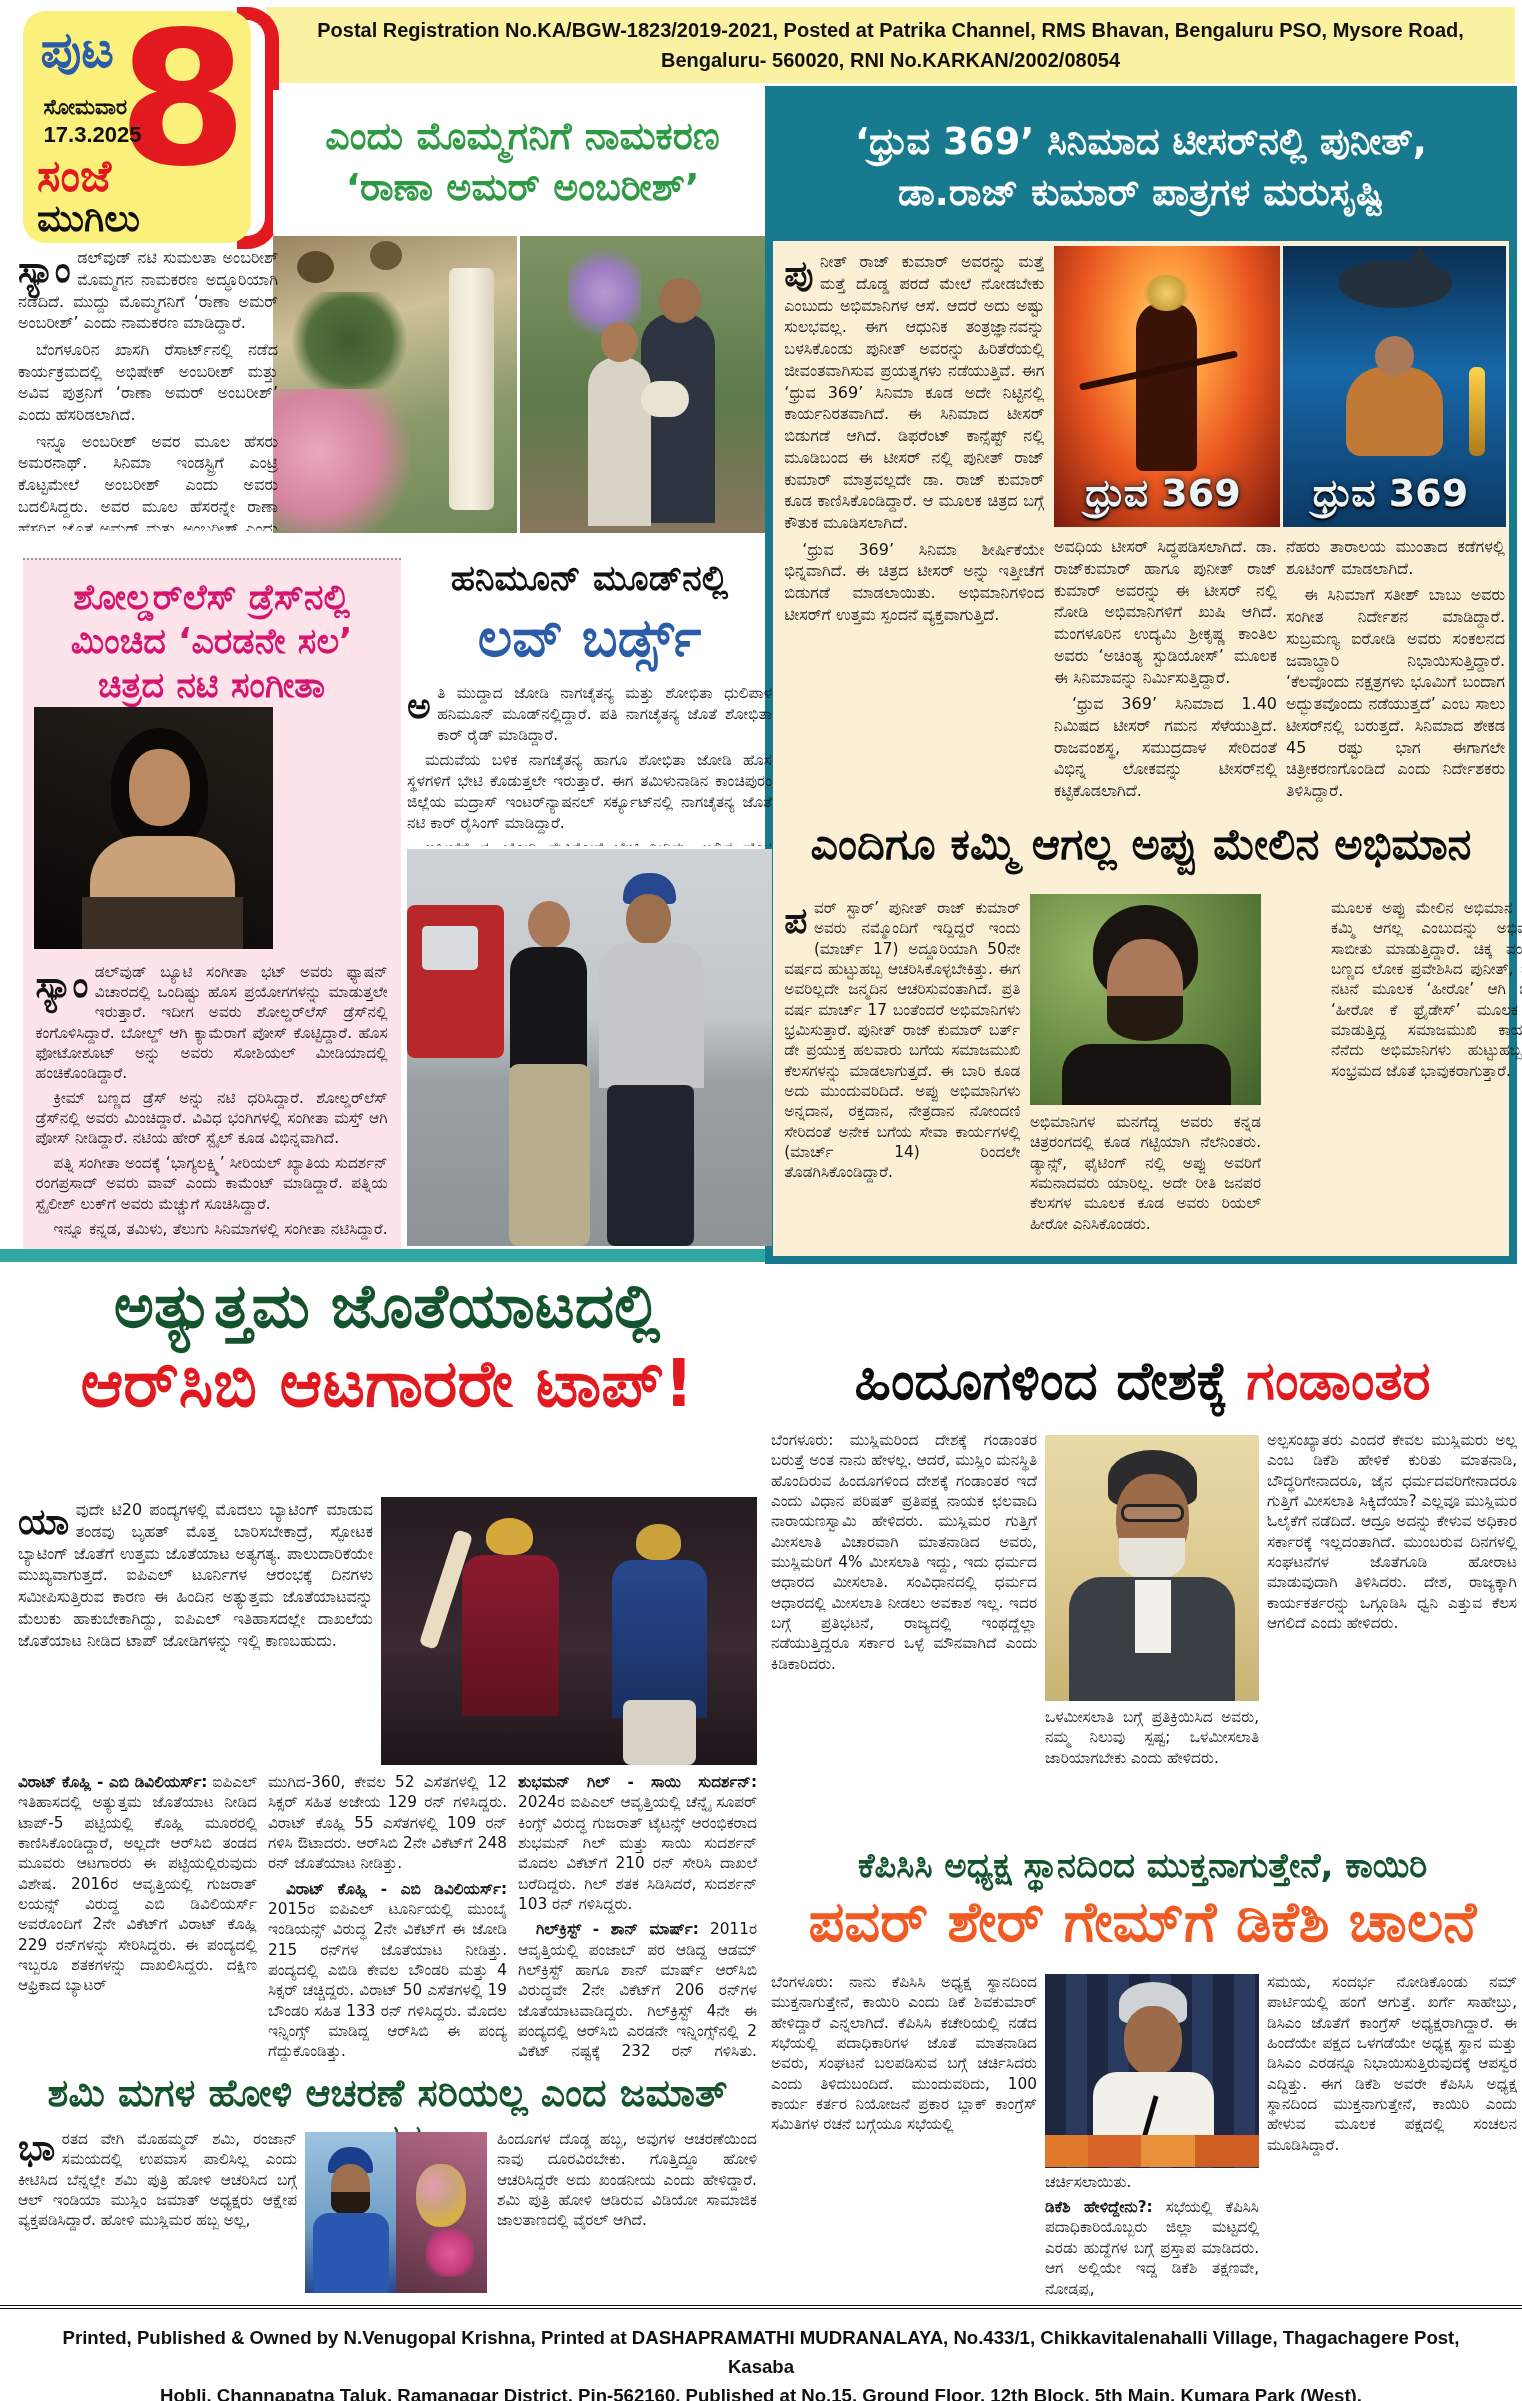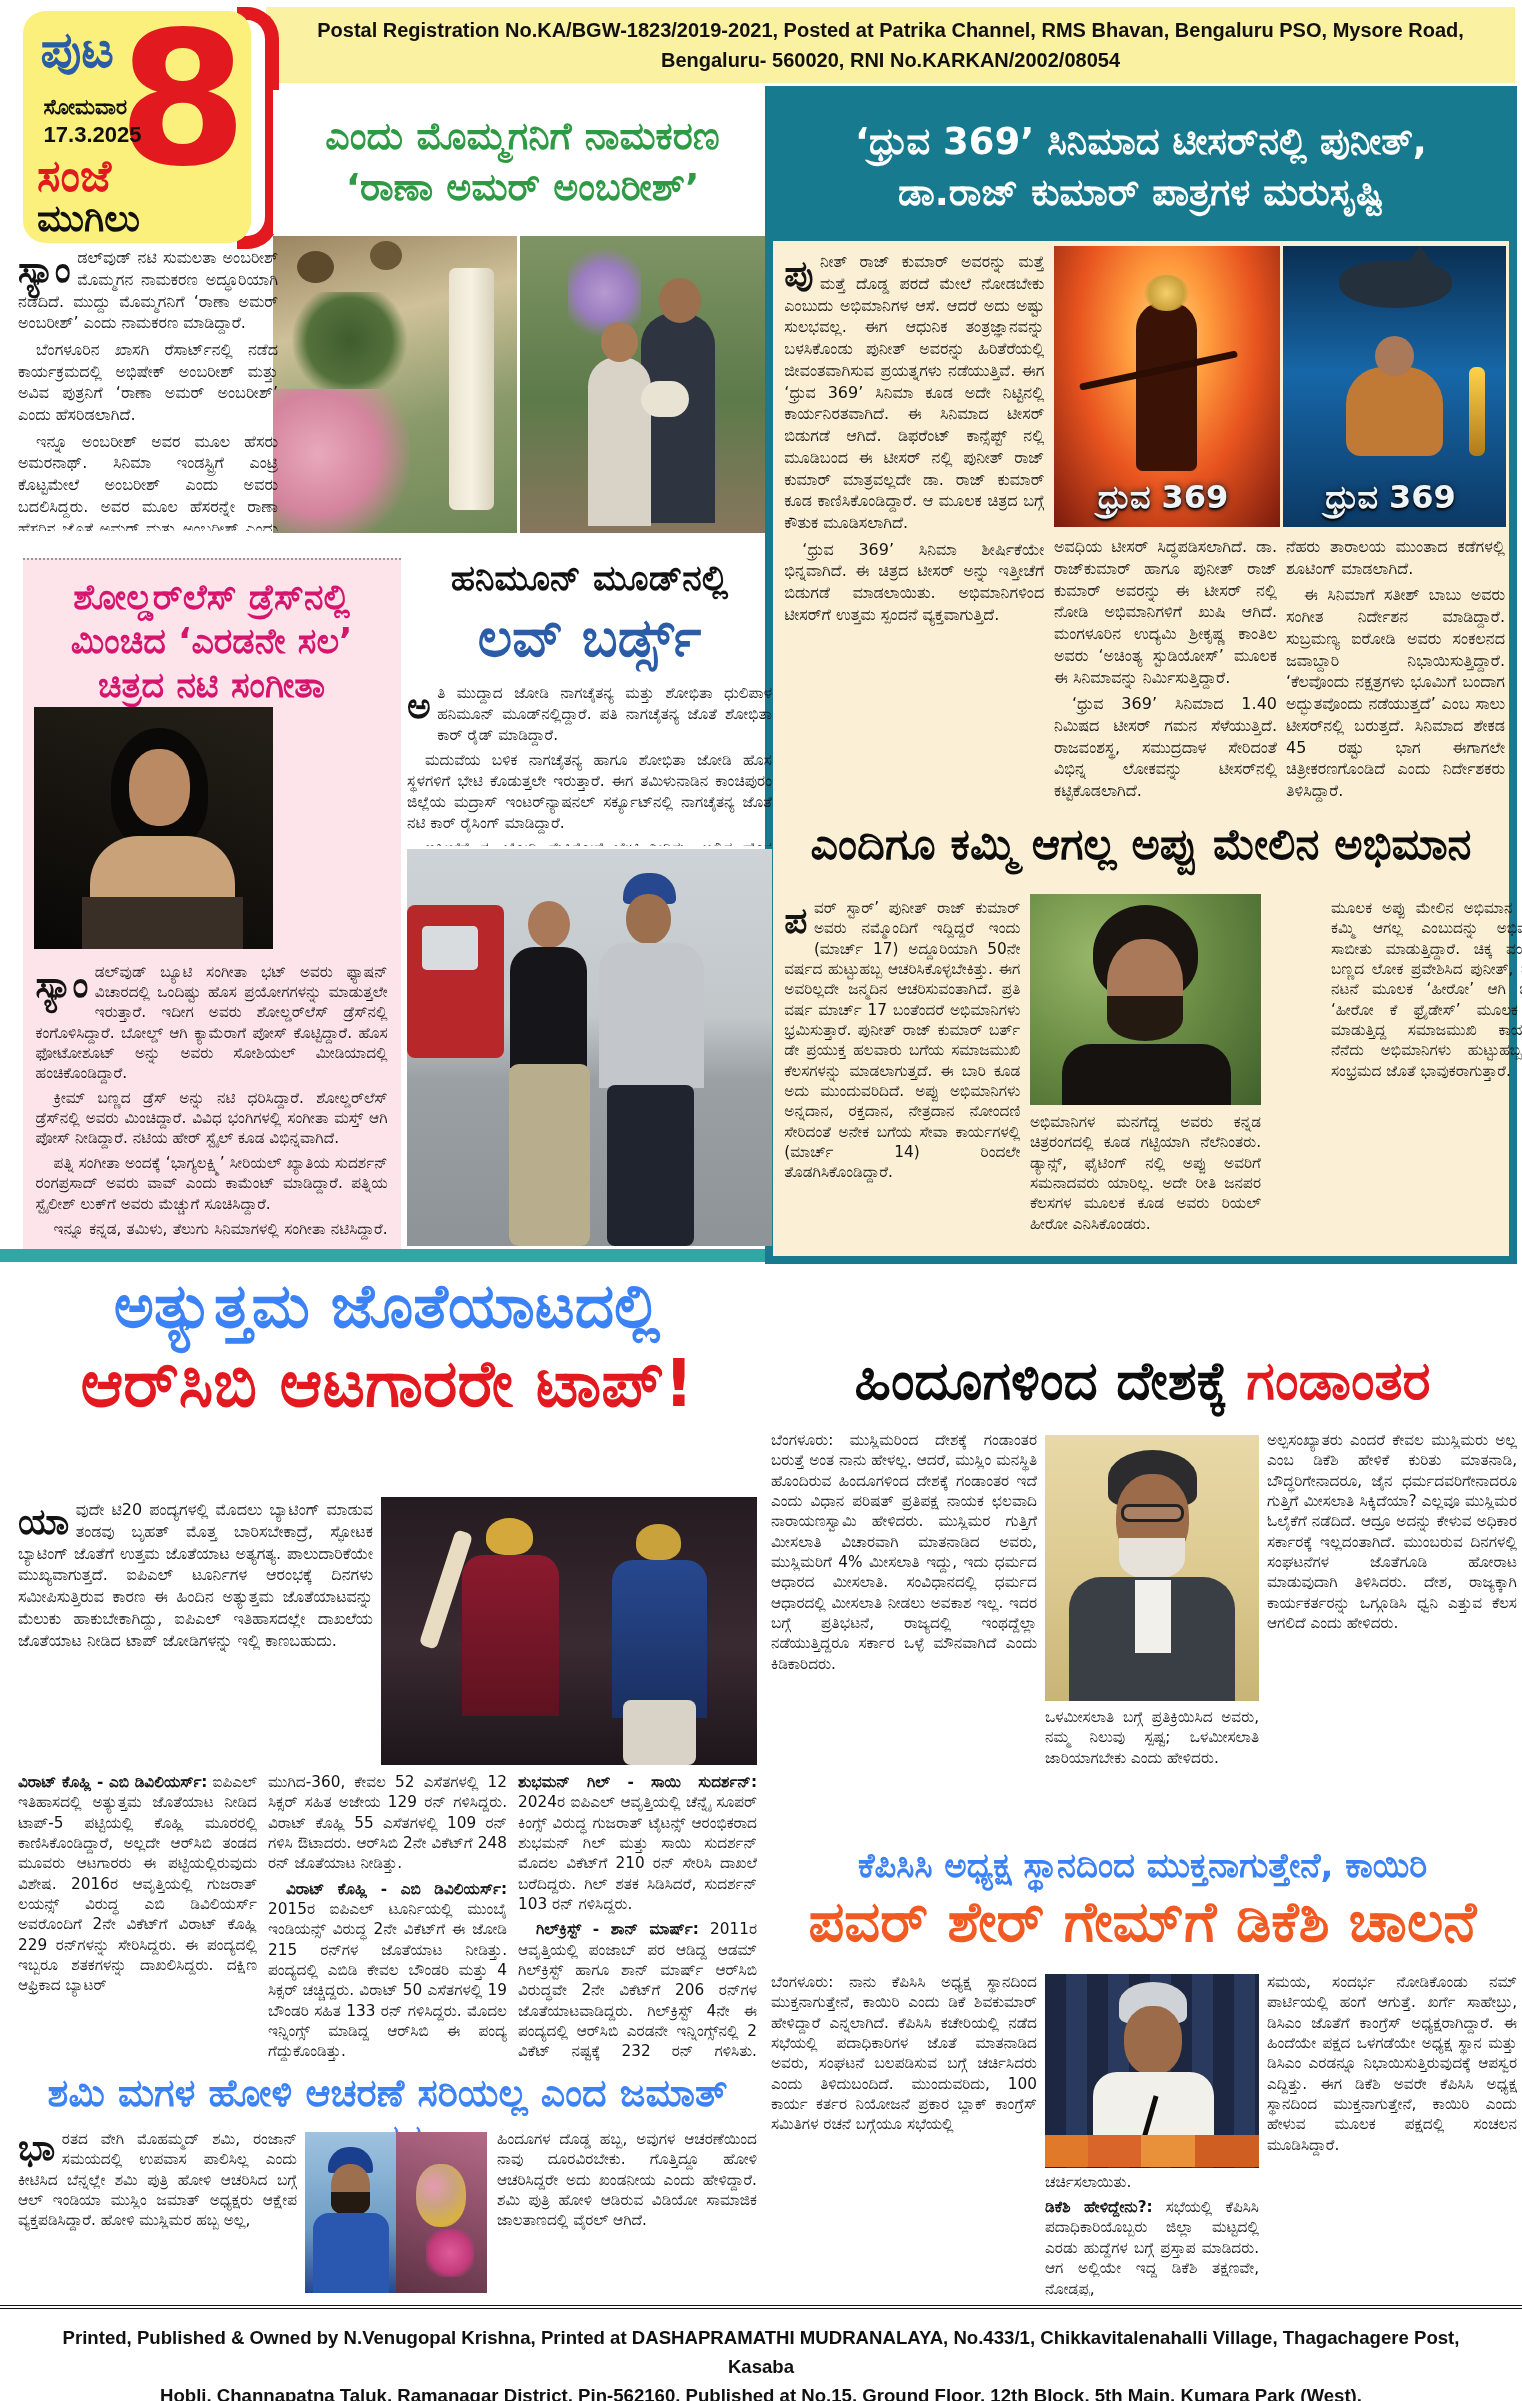--- a/index.html
+++ b/index.html
@@ -24,25 +24,25 @@
   #red-curve{left:237px;top:6.5px;width:42px;height:242px;border-top:13px solid #E2191E;border-right:14.5px solid #E2191E;
              border-bottom:13px solid #E2191E;border-radius:0 32px 32px 0;box-sizing:border-box;}
   
   #right-box{left:765px;top:86px;width:752px;height:1178px;background:#FBF0D6;border:8px solid #177A8E;box-sizing:border-box;}
   .teal-head{position:absolute;left:0;top:0;width:736px;height:147px;background:#177A8E;color:#fff;
              display:flex;flex-direction:column;justify-content:center;gap:8px;}
   .teal-head div{font-size:37px;font-weight:bold;text-align:center;line-height:1.15;}
   
   .h-green{color:#2E9B44;font-weight:bold;font-size:38px;line-height:1.35;text-align:center;}
   .h-mag{color:#D6156F;font-weight:bold;font-size:35px;line-height:1.25;text-align:center;}
-  .h-blk-big{color:#3b82f6;font-weight:bold;text-align:center;}
+  .h-blk-big{color:#14532d;font-weight:bold;text-align:center;}
   .h-red-big{color:#E2191E;font-weight:bold;text-align:center;}
   .h-orange{color:#F15A22;font-weight:bold;text-align:center;}
   .poster-title{position:absolute;left:0;right:8px;bottom:11.3px;text-align:center;color:#eef3f6;font-weight:bold;
-                font-size:32px;text-shadow:0 1.6px 2.4px #000,0 0 6.5px #123;}
+                font-size:38px;text-shadow:0 1.6px 2.4px #000,0 0 6.5px #123;}
   #footer-rule{left:0;top:2305px;width:1523px;height:0;border-top:4.8px double #111;}
 </style>
 </head>
 <body>
 
 <div id="page">
 
   <div class="abs" style="left:266px;top:6.5px;width:1249px;height:76px;background:#FAF1A2;display:flex;flex-direction:column;justify-content:center;">
     <div class="en bold ctr" style="font-size:20px;color:#111;line-height:1.5;">Postal Registration No.KA/BGW-1823/2019-2021, Posted at Patrika Channel, RMS Bhavan, Bengaluru PSO, Mysore Road,</div>
     <div class="en bold ctr" style="font-size:20px;color:#111;line-height:1.5;">Bengaluru- 560020, RNI No.KARKAN/2002/08054</div>

